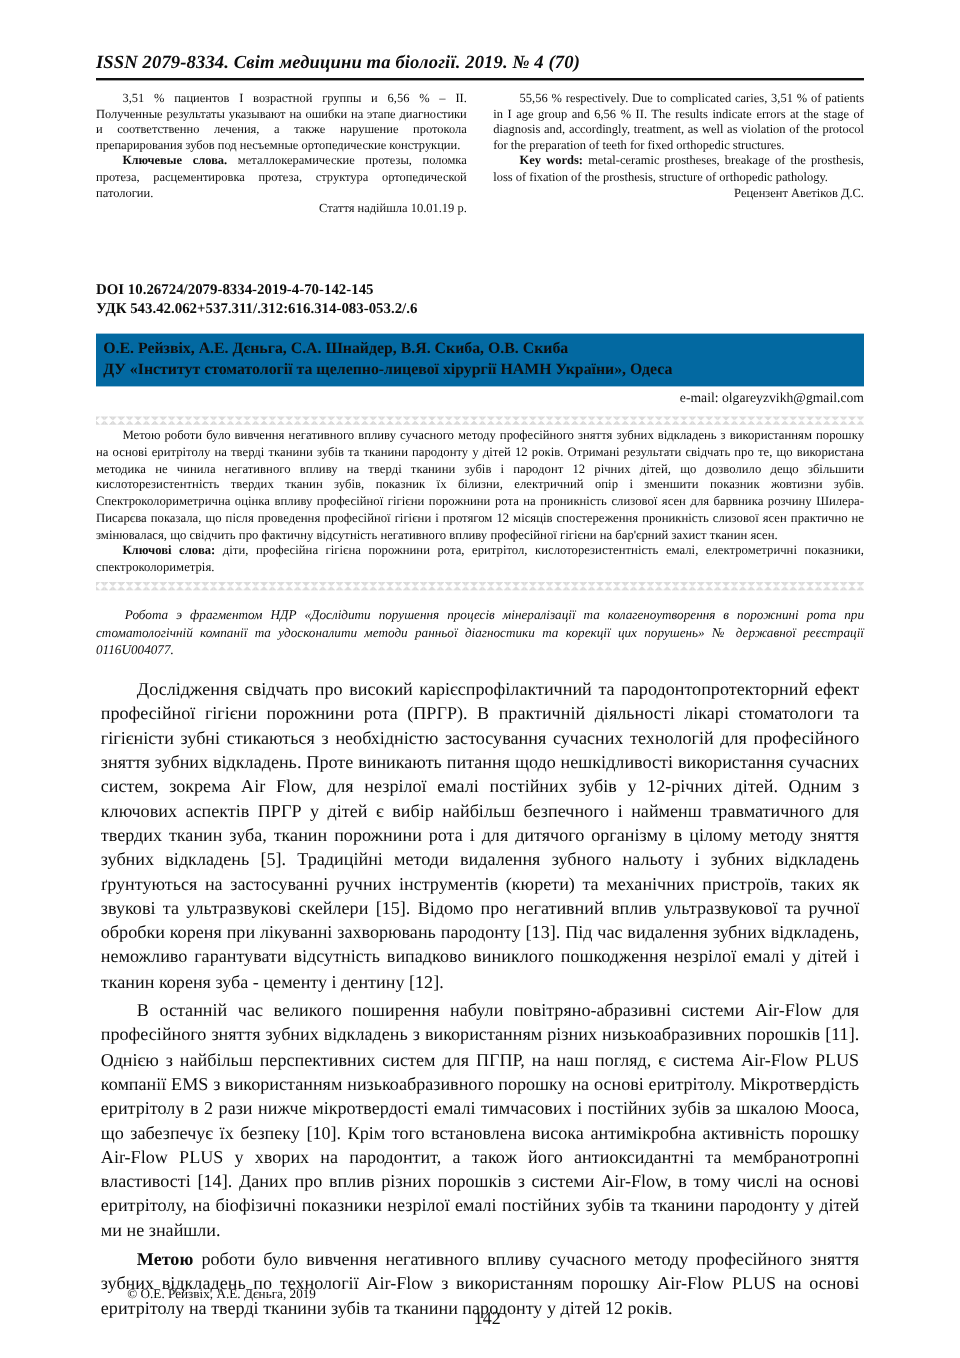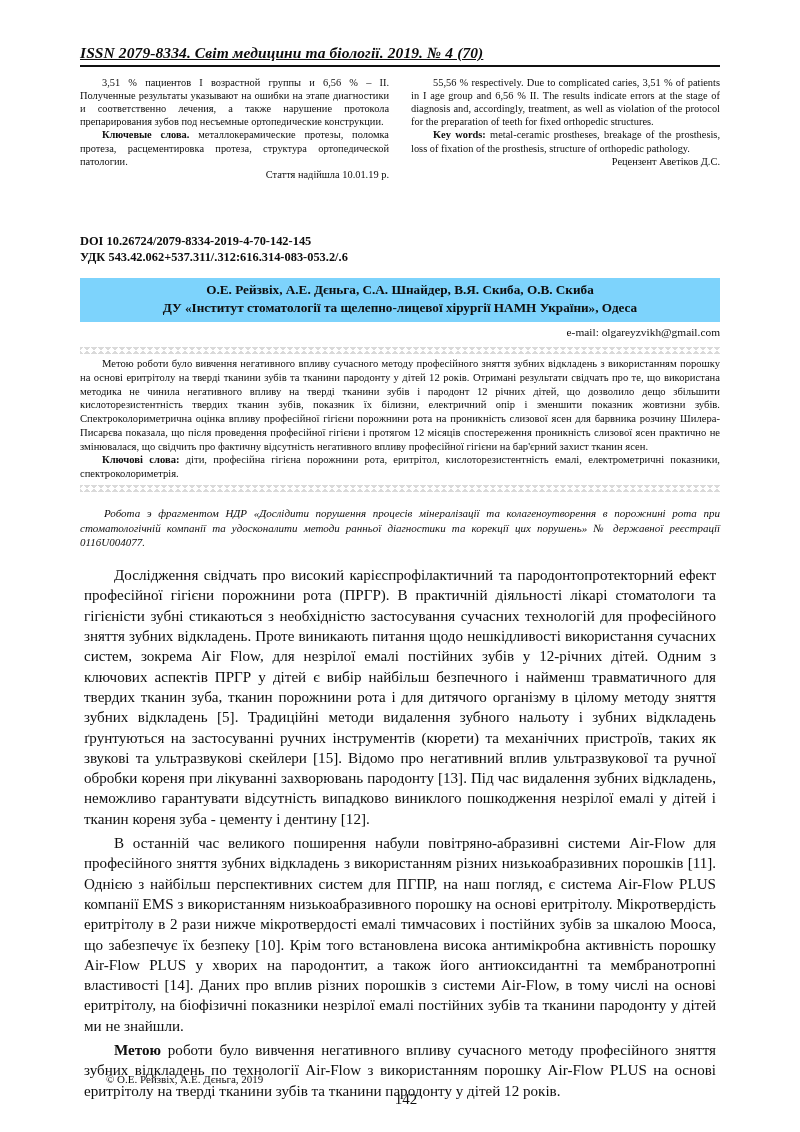--- a/index.html
+++ b/index.html
@@ -25,21 +25,20 @@
 
   
   .running-head {
     font-style: italic;
     font-weight: bold;
     font-size: 15.5px;
     letter-spacing: .1px;
     padding-bottom: 3px;
     border-bottom: 2px solid #111;
     white-space: nowrap;
-    text-decoration: underline;
   }
 
   
   .prev-cols {
     display: flex;
     gap: 22px;
     margin-top: 9px;
   }
   .prev-col {
     width: 50%;
@@ -59,22 +58,21 @@
   .ids {
     margin-top: 52px;
     font-size: 12.4px;
     font-weight: bold;
     line-height: 1.32;
   }
 
   
   .authors-band {
     margin-top: 12px;
-    background: #7dd3fc;
-    text-align: center;
+    background: #0369a1;
     font-weight: bold;
     font-size: 13.2px;
     line-height: 1.42;
     padding: 3px 6px 4px 6px;
   }
   .authors-band div { white-space: nowrap; }
 
   
   .doc-title {
     margin-top: 14px;

